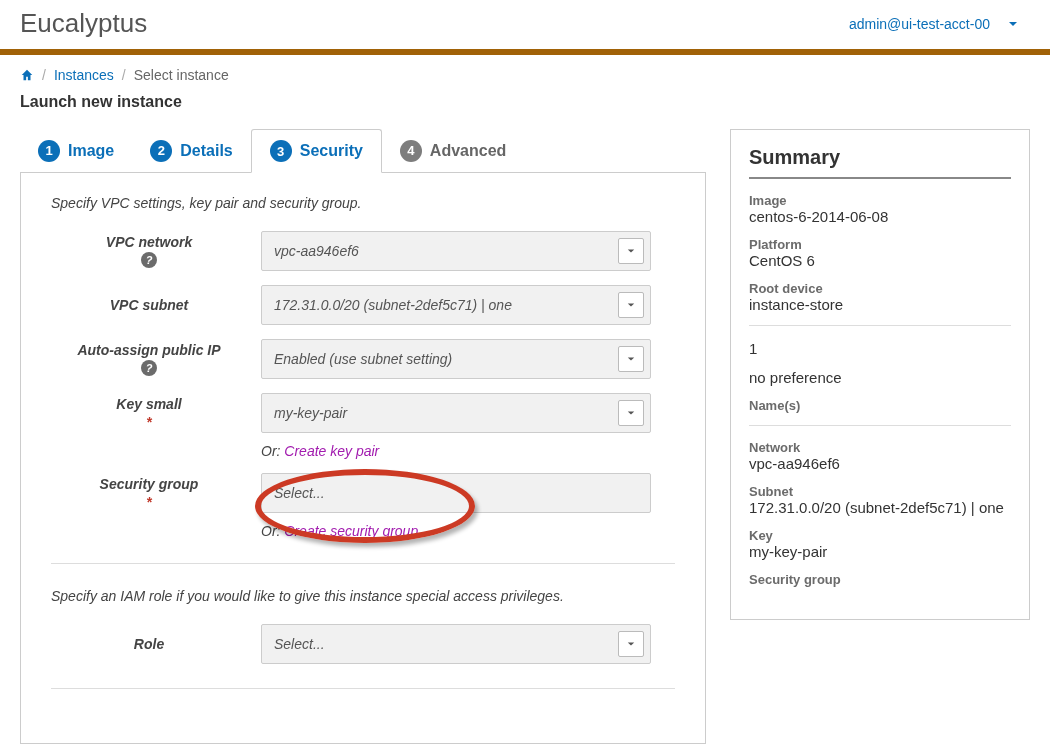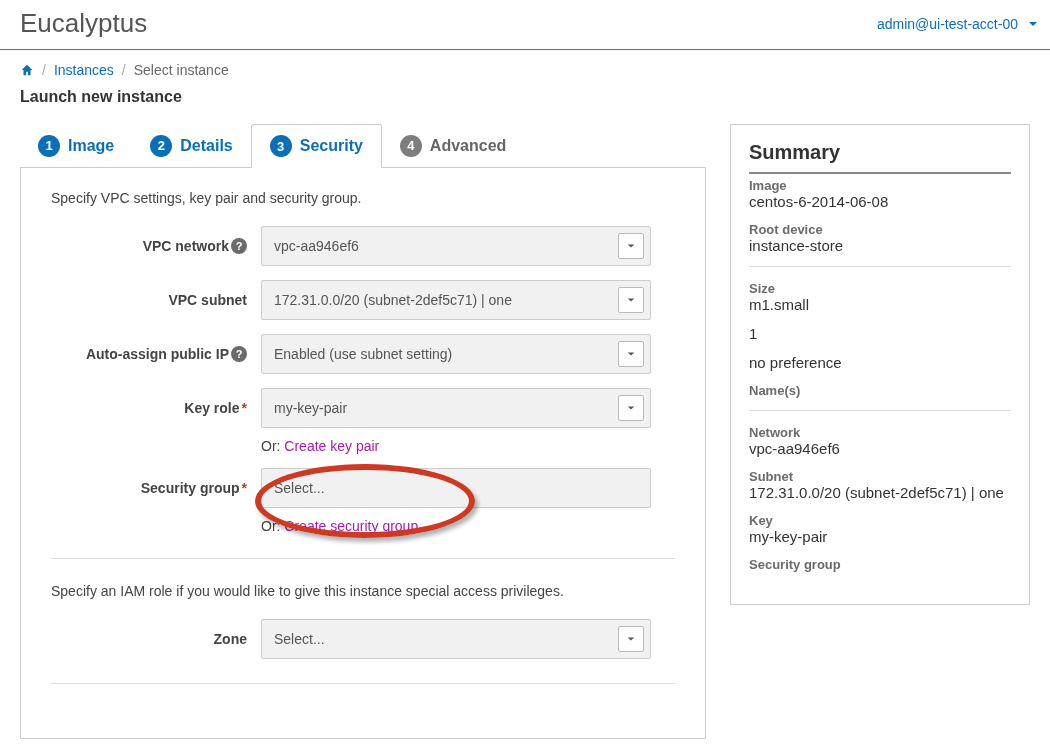--- a/index.html
+++ b/index.html
@@ -6,25 +6,25 @@
   body {
     font-family: "Helvetica Neue", Helvetica, Arial, sans-serif;
     color: #333;
     font-size: 14px;
     background: #fff;
   }
   .topbar {
     display: flex;
     justify-content: space-between;
     align-items: center;
-    padding: 8px 12px 10px 20px;
-    border-bottom: 1px solid #a16207;
+    padding: 8px 32px 10px 20px;
+    border-bottom: 6px solid #a16207;
   }
   .logo { font-size: 26px; color: #555; font-weight: 400; }
-  .account { color: #0b6fb8; font-size: 14px; display: flex; align-items: center; gap: 10px; cursor: pointer; margin-left: 41px; }
+  .account { color: #0b6fb8; font-size: 14px; display: flex; align-items: center; gap: 18px; cursor: pointer; margin-left: 41px; }
 
   .breadcrumb {
     padding: 12px 20px 0 20px;
     color: #666;
     font-size: 14px;
     display: flex; gap: 8px; align-items: center;
   }
   .breadcrumb a { color: #0b6fb8; text-decoration: none; }
   .breadcrumb .sep { color: #aaa; }
 
@@ -55,28 +55,29 @@
     display: inline-flex; align-items: center; justify-content: center;
     font-size: 13px; font-weight: 700;
   }
   .tab:not(.active):not(.done) .step-badge { background: #7d7d7d; }
   .tab.done .step-badge, .tab.active .step-badge { background: #0b6fb8; }
   .tab.done { color: #0b6fb8; }
 
   .panel {
     border: 1px solid #ccc; border-top: none;
     padding: 22px 30px 30px 30px;
+    font-style: italic;
   }
   .intro { color: #444; margin-bottom: 20px; }
 
   .form-row { display: flex; align-items: center; margin-bottom: 14px; }
   .form-label {
     width: 210px; text-align: right; padding-right: 14px;
     font-weight: 600; color: #444;
-    display: flex; justify-content: flex-end; align-items: center; gap: 2px;
+    display: flex; justify-content: flex-end; align-items: center; gap: 2px; flex-direction: column;
   }
   .req { color: #c0392b; }
   .help-icon {
     width: 16px; height: 16px; border-radius: 50%;
     background: #6b6b6b; color: #fff; font-size: 11px; font-weight: 700;
     display: inline-flex; align-items: center; justify-content: center;
     cursor: pointer;
   }
   .form-control { flex: 1; max-width: 390px; }
 
@@ -102,21 +103,21 @@
 
   .or-line { margin-left: 210px; padding-left: 0; margin-top: -4px; margin-bottom: 14px; color: #444; }
   .or-line a { color: #a21caf; text-decoration: none; }
 
   .divider { border: none; border-top: 1px solid #ddd; margin: 24px 0; }
 
   .summary-box {
     border: 1px solid #ccc;
     padding: 16px 18px 20px 18px;
   }
-  .summary-box h2 { font-size: 20px; font-weight: 600; color:#333; padding-bottom: 8px; border-bottom: 2px solid #888; margin-bottom: 4px; }
+  .summary-box h2 { font-size: 20px; font-weight: 600; color:#333; padding-bottom: 8px; border-bottom: 2px solid #888; margin-bottom: 14px; }
   .summary-box .g { margin-bottom: 12px; }
   .summary-box .k { color: #6b6b6b; font-weight: 600; font-size: 13px; }
   .summary-box .v { color: #333; font-size: 15px; }
   .sum-sep { border: none; border-top: 1px solid #ddd; margin: 10px 0 14px 0; }
 
   
   .callout-wrap { position: relative; }
   .callout {
     position: absolute;
     border: 6px solid #cc3a24;
@@ -225,21 +226,21 @@
                 <svg viewBox="0 0 10 10">
                   <path d="M1 3 L5 7 L9 3 Z" fill="#555"></path>
                 </svg>
               </span>
           </div>
         </div>
       </div>
 
       <div class="form-row">
         <div class="form-label">
-          <span>Key role</span>
+          <span>Key small</span>
           <span class="req">*</span>
         </div>
         <div class="form-control">
           <div class="select">
             <span>my-key-pair</span>
             <span class="chev">
                 <svg viewBox="0 0 10 10">
                   <path d="M1 3 L5 7 L9 3 Z" fill="#555"></path>
                 </svg>
               </span>
@@ -264,21 +265,21 @@
       <div class="or-line">
         <span>Or: </span><a href="#">Create security group</a>
       </div>
 
       <hr class="divider">
 
       <p class="intro">Specify an IAM role if you would like to give this instance special access privileges.</p>
 
       <div class="form-row">
         <div class="form-label">
-          <span>Zone</span>
+          <span>Role</span>
         </div>
         <div class="form-control">
           <div class="select">
             <span>Select...</span>
             <span class="chev">
                 <svg viewBox="0 0 10 10">
                   <path d="M1 3 L5 7 L9 3 Z" fill="#555"></path>
                 </svg>
               </span>
           </div>
@@ -293,30 +294,30 @@
 
   <div class="side-col">
     <div class="summary-box">
       <h2>Summary</h2>
 
       <div class="g">
           <div class="k">Image</div>
           <div class="v">centos-6-2014-06-08</div>
         </div>
       <div class="g">
+          <div class="k">Platform</div>
+          <div class="v">CentOS 6</div>
+        </div>
+      <div class="g">
           <div class="k">Root device</div>
           <div class="v">instance-store</div>
         </div>
 
       <hr class="sum-sep">
 
-      <div class="g">
-          <div class="k">Size</div>
-          <div class="v">m1.small</div>
-        </div>
       <div class="g">
           <div class="v">1</div>
         </div>
       <div class="g">
           <div class="v">no preference</div>
         </div>
       <div class="g">
           <div class="k">Name(s)</div>
           <div class="v"></div>
         </div>

